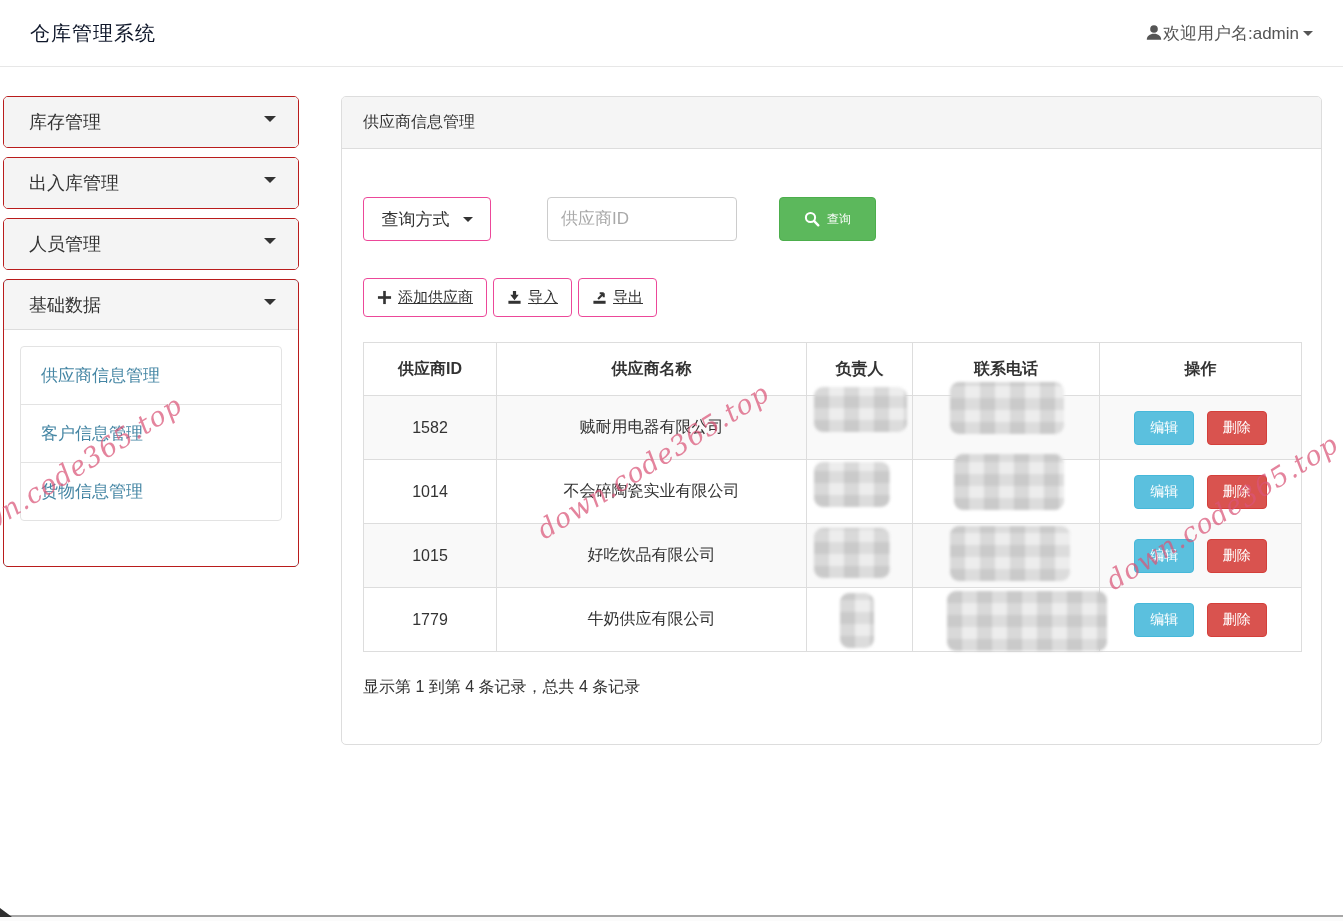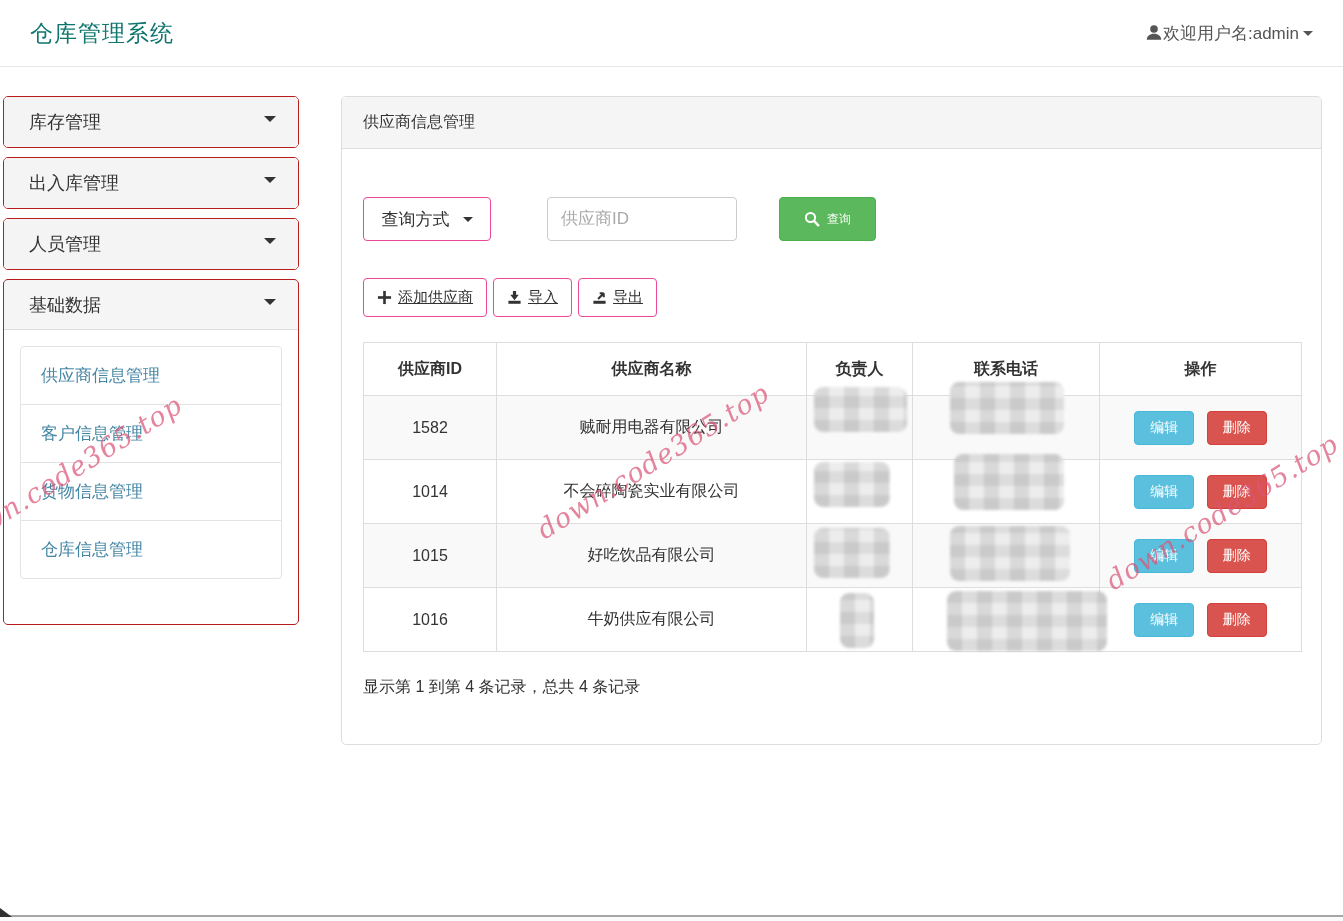--- a/index.html
+++ b/index.html
@@ -3,21 +3,21 @@
 <meta charset="utf-8">
 <style>
   * { margin:0; padding:0; box-sizing:border-box; }
   html,body { background:#fff; }
   body { font-family:"Liberation Sans", sans-serif; color:#333; }
   .page { position:relative; width:1343px; height:921px; background:#fff; overflow:hidden; }
 
   
   .topbar { height:67px; background:#fff; border-bottom:1px solid #e7e7e7;
             display:flex; align-items:center; justify-content:space-between; padding:0 30px; }
-  .brand { font-size:23px; color:#0f766e; letter-spacing:1px; }
+  .brand { font-size:20px; color:#0f172a; letter-spacing:1px; }
   .userbox { display:flex; align-items:center; font-size:17px; color:#555; cursor:pointer; }
   .person-svg { width:18px; height:18px; fill:#555; }
   .caret { display:inline-block; width:0; height:0; border-left:5px solid transparent;
            border-right:5px solid transparent; border-top:5px solid #555; margin-left:4px; }
 
   
   .layout { display:flex; align-items:flex-start; padding:29px 20px 0 3px; }
 
   
   .sidebar { width:296px; flex:none; }
@@ -151,21 +151,20 @@
       <div class="panel expanded">
         <div class="panel-heading">
           <span class="ph-label">基础数据</span>
           <span class="acc-caret"></span>
         </div>
         <div class="panel-body">
           <div class="list-group">
             <a class="list-item">供应商信息管理</a>
             <a class="list-item">客户信息管理</a>
             <a class="list-item">货物信息管理</a>
-            <a class="list-item">仓库信息管理</a>
           </div>
         </div>
       </div>
 
     </div>
 
     <div class="main">
       <div class="main-panel">
         <div class="main-heading">供应商信息管理</div>
         <div class="main-body">
@@ -256,21 +255,21 @@
                   </td>
                 <td>
                     <span class="censor b3p"></span>
                   </td>
                 <td>
                   <span class="btn-sm btn-edit">编辑</span>
                   <span class="btn-sm btn-del">删除</span>
                 </td>
               </tr>
               <tr>
-                <td>1016</td>
+                <td>1779</td>
                 <td>牛奶供应有限公司</td>
                 <td>
                     <span class="censor b4m"></span>
                   </td>
                 <td>
                     <span class="censor b4p"></span>
                   </td>
                 <td>
                   <span class="btn-sm btn-edit">编辑</span>
                   <span class="btn-sm btn-del">删除</span>

